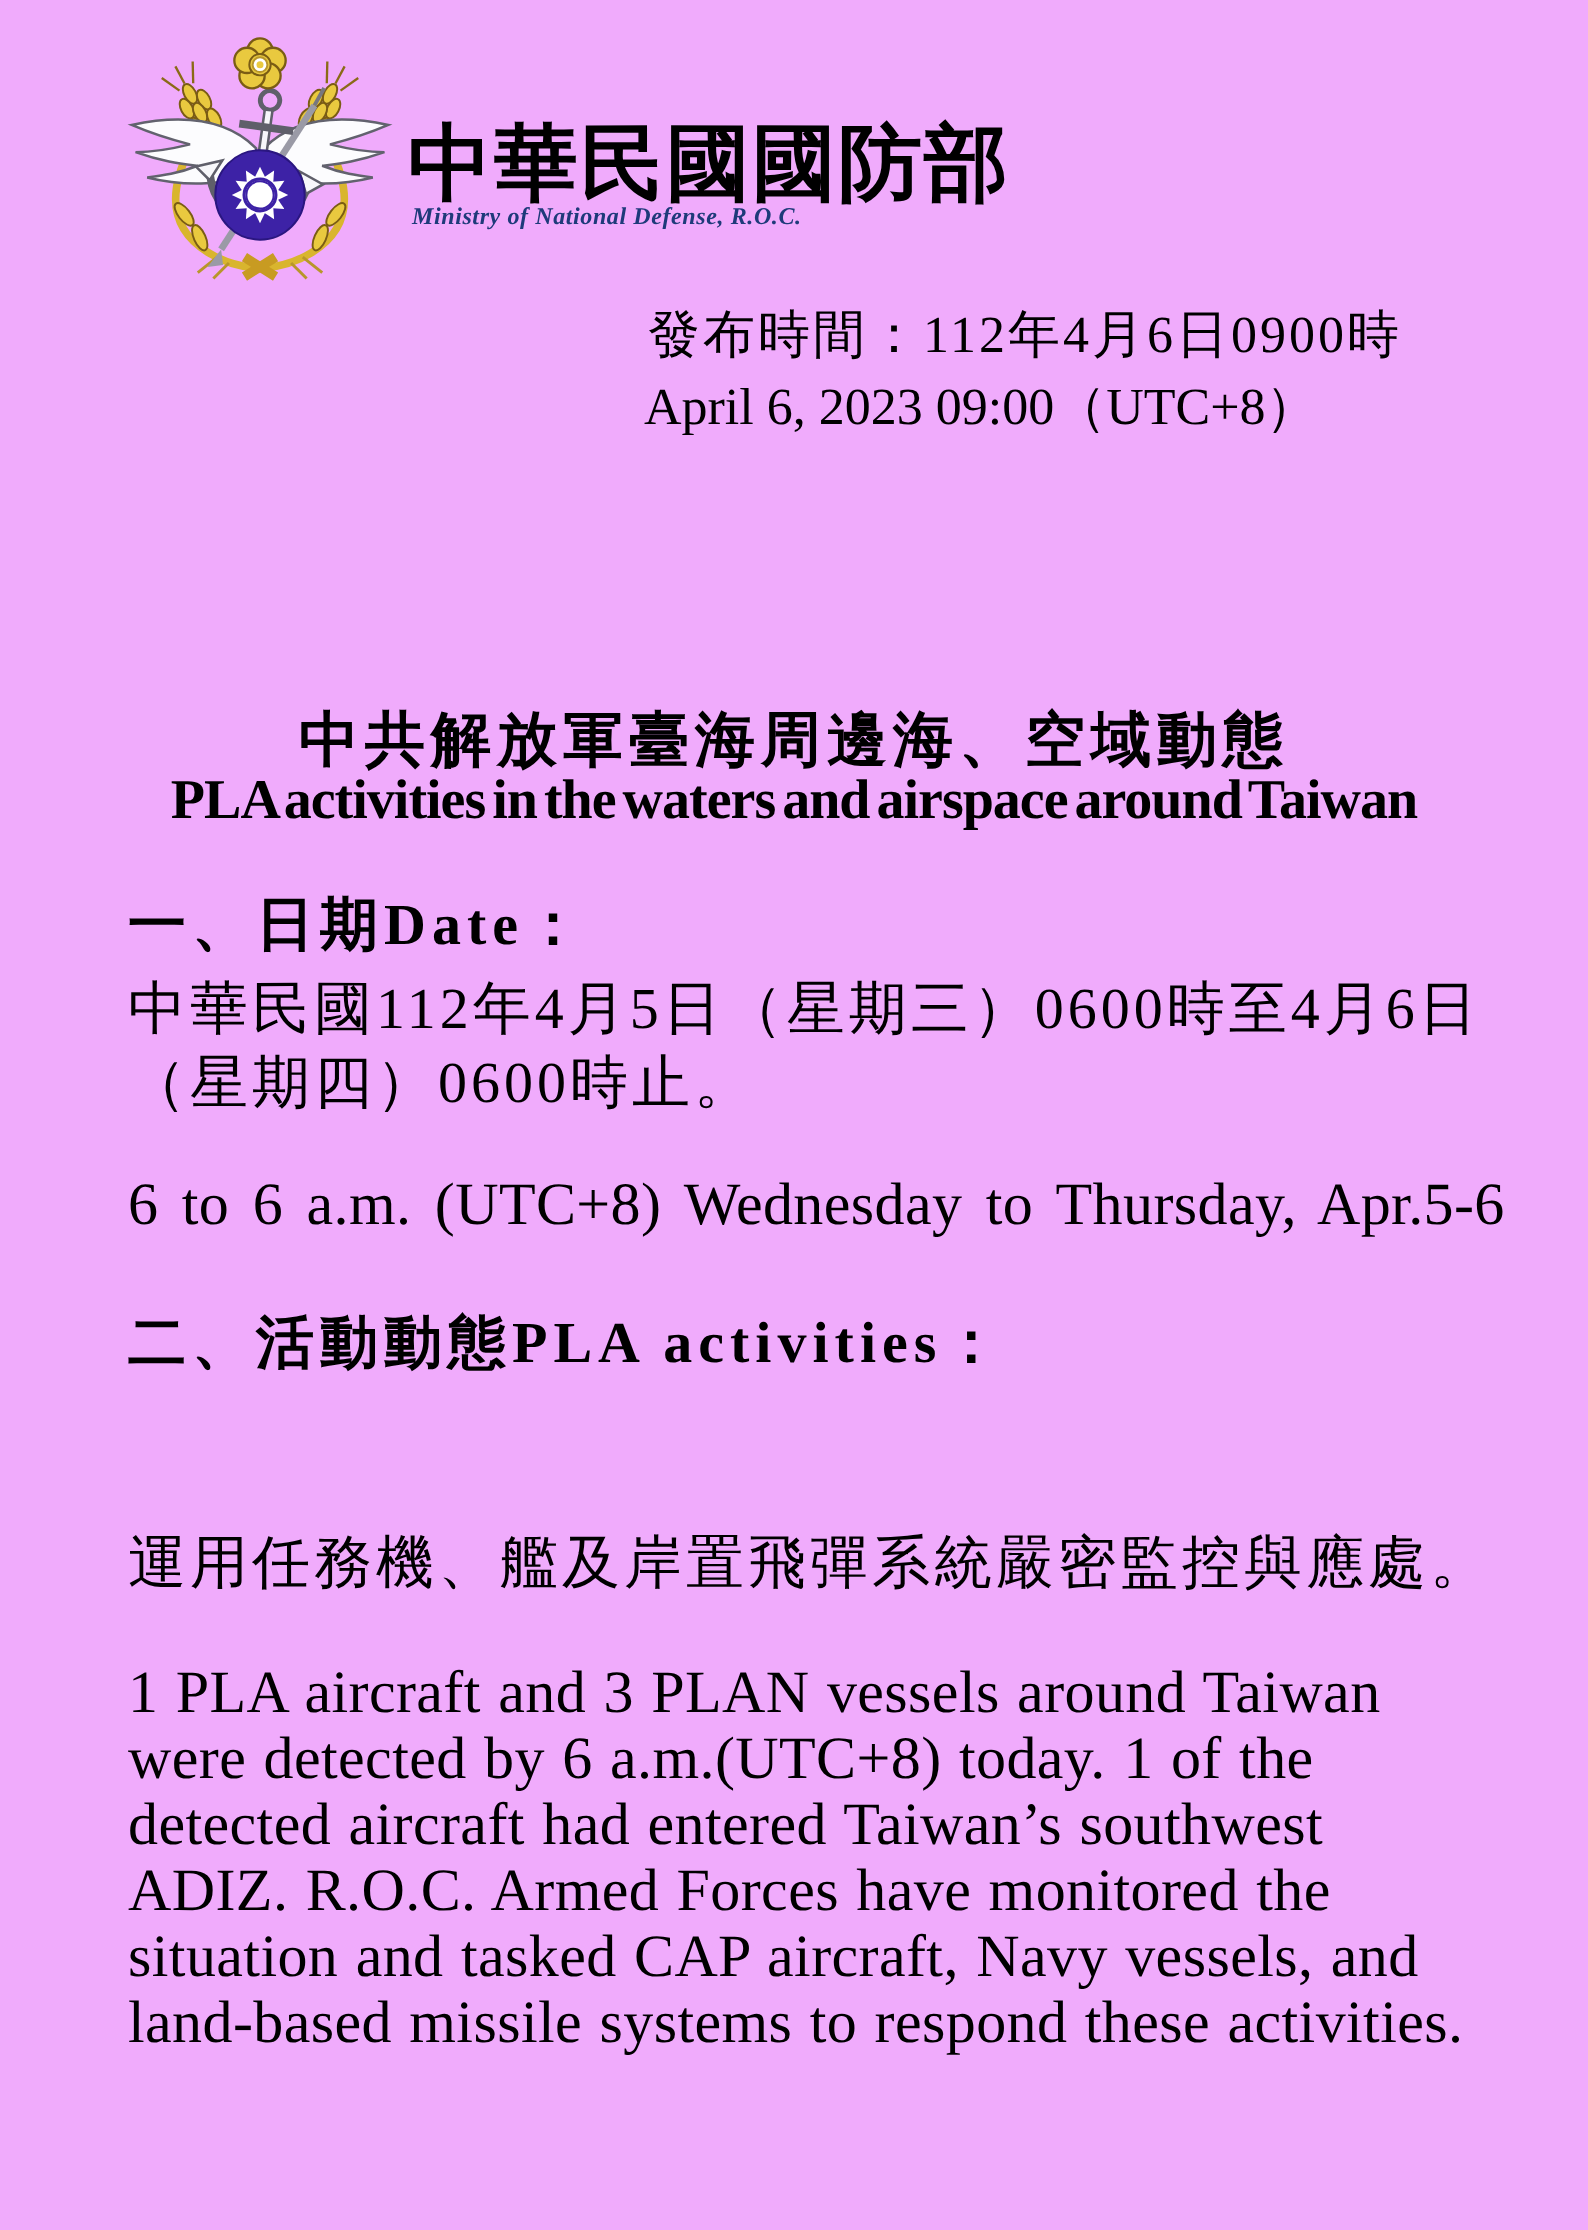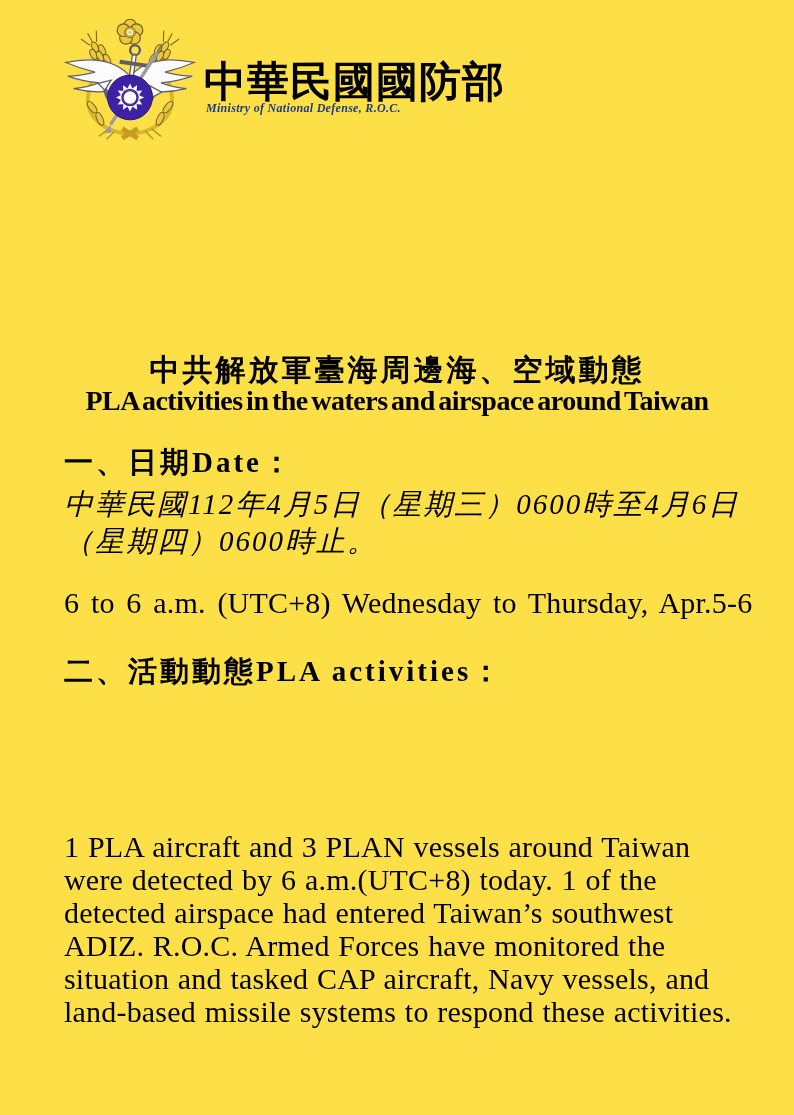--- a/index.html
+++ b/index.html
@@ -4,21 +4,21 @@
 <style>
   html, body { margin: 0; padding: 0; }
   body {
     width: 794px; height: 1115px;
     background: #ffffff;
     color: #000000;
     font-family: "Liberation Serif", "DejaVu Serif", serif;
     position: relative;
     overflow: hidden;
   }
-  .page { position: absolute; inset: 0; background: #fde047; }
+  .page { position: absolute; inset: 0; background: #f0abfc; }
 
   .emblem { position: absolute; left: 60px; top: 16px; width: 140px; height: 126px; }
 
   .org-zh {
     position: absolute; left: 204px; top: 54px;
     font-size: 42px; font-weight: 700; letter-spacing: 1px; white-space: nowrap;
   }
   .org-en {
     position: absolute; left: 206px; top: 101px;
     font-size: 12px; font-weight: 700; color: #1e3a7a; letter-spacing: 0.3px; white-space: nowrap; font-style: italic;
@@ -38,21 +38,21 @@
     font-size: 30px; font-weight: 700; letter-spacing: 3px; white-space: nowrap;
   }
   .title-en {
     position: absolute; left: 0; top: 385px; width: 794px; text-align: center;
     font-size: 28px; font-weight: 700; letter-spacing: -0.5px; word-spacing: -3px; white-space: nowrap;
   }
 
   .line { position: absolute; left: 64px; white-space: nowrap; }
 
   .sec-head { font-size: 29px; font-weight: 700; letter-spacing: 3px; }
-  .zh-body  { font-size: 29px; letter-spacing: 2px; font-style: italic; }
+  .zh-body  { font-size: 29px; letter-spacing: 2px; }
   .en-body  { font-size: 30px; letter-spacing: 0.2px; word-spacing: 1px; }
 
   .s1-head  { top: 443px; }
   .s1-zh1   { top: 485px; }
   .s1-zh2   { top: 522px; }
   .s1-en    { top: 586px; word-spacing: 4px; }
 
   .s2-head  { top: 652px; }
   .s2-zh1   { top: 688px; }
   .s2-zh2   { top: 725px; }
@@ -167,30 +167,33 @@
         <circle cx="-6.7" cy="-2.2" r="6.5"></circle>
       </g>
       <circle r="5.5" fill="#e9c93f" stroke="#7a5c14" stroke-width="1"></circle>
       <circle r="3.8" fill="#ffffff" stroke="#b8962a" stroke-width="1"></circle>
       <circle r="1.8" fill="#e9c93f"></circle>
     </g>
   </svg>
 
   <div class="org-zh">中華民國國防部</div>
   <div class="org-en">Ministry of National Defense, R.O.C.</div>
+  <div class="release-zh">發布時間：112年4月6日0900時</div>
+  <div class="release-en">April 6, 2023 09:00（UTC+8）</div>
 
   <div class="title-zh">中共解放軍臺海周邊海、空域動態</div>
   <div class="title-en">PLA activities in the waters and airspace around Taiwan</div>
 
   <div class="line sec-head s1-head">一、日期Date：</div>
   <div class="line zh-body s1-zh1">中華民國112年4月5日（星期三）0600時至4月6日</div>
   <div class="line zh-body s1-zh2">（星期四）0600時止。</div>
   <div class="line en-body s1-en">6 to 6 a.m. (UTC+8) Wednesday to Thursday, Apr.5-6</div>
 
   <div class="line sec-head s2-head">二、活動動態PLA activities：</div>
+  <div class="line zh-body s2-zh3">運用任務機、艦及岸置飛彈系統嚴密監控與應處。</div>
   <div class="line en-body s2-en1">1 PLA aircraft and 3 PLAN vessels around Taiwan</div>
   <div class="line en-body s2-en2">were detected by 6 a.m.(UTC+8) today. 1 of the</div>
-  <div class="line en-body s2-en3">detected airspace had entered Taiwan’s southwest</div>
+  <div class="line en-body s2-en3">detected aircraft had entered Taiwan’s southwest</div>
   <div class="line en-body s2-en5">situation and tasked CAP aircraft, Navy vessels, and</div>
   <div class="line en-body s2-en4">ADIZ. R.O.C. Armed Forces have monitored the</div>
   <div class="line en-body s2-en6">land-based missile systems to respond these activities.</div>
 
 </div>
 
 </body></html>

